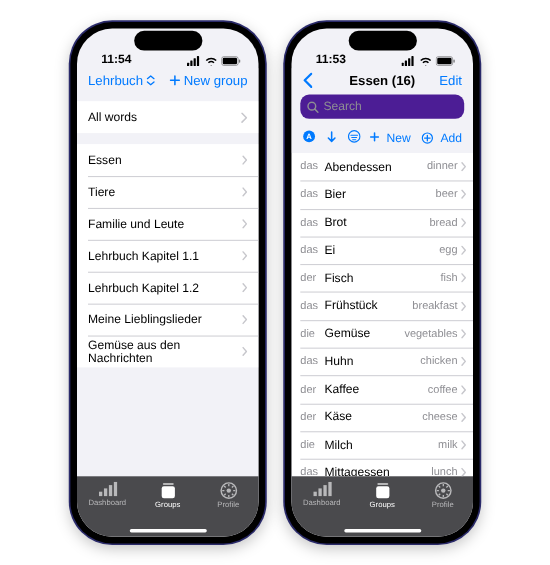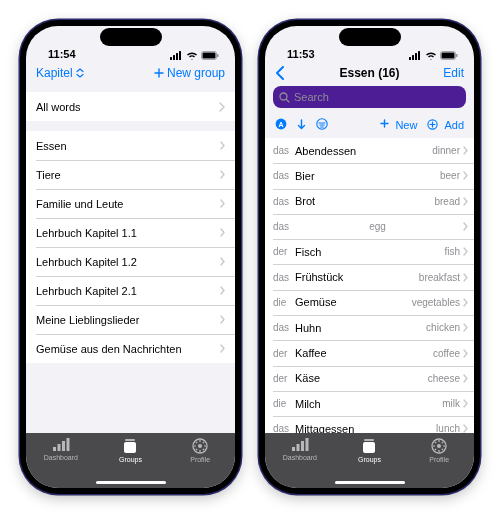--- a/index.html
+++ b/index.html
@@ -5,21 +5,21 @@
   body {
     margin: 0;
     padding: 20px 10px;
     background: #fff;
     font-family: -apple-system, BlinkMacSystemFont, "Segoe UI", Helvetica, Arial, sans-serif;
     display: flex;
     gap: 18px;
     justify-content: center;
   }
   .phone {
-    width: 221px;
+    width: 177px;
     height: 474px;
     background: #000;
     border-radius: 38px;
     box-shadow: 0 0 0 1.5px #2a2a6a, 0 4px 14px rgba(0,0,0,0.25);
     position: relative;
     overflow: hidden;
     flex-shrink: 0;
   }
   .screen {
     position: absolute;
@@ -232,21 +232,21 @@
             <rect x="0.5" y="0.5" width="15" height="8" rx="2" fill="none" stroke="#000" stroke-width="0.8" opacity="0.4"></rect>
             <rect x="1.5" y="1.5" width="13" height="6" rx="1.2" fill="#000"></rect>
             <rect x="16.2" y="3" width="1.2" height="3" rx="0.6" fill="#000" opacity="0.5"></rect>
           </svg>
       </div>
     </div>
 
     <div class="nav-bar">
       <div class="nav-left">
         <div class="lang-btn">
-          <span>Kapitel</span>
+          <span>Lehrbuch</span>
           <svg width="8" height="10" viewBox="0 0 8 10">
               <path d="M1 3.5 L4 1 L7 3.5 M1 6.5 L4 9 L7 6.5" stroke="#007aff" stroke-width="1.2" fill="none" stroke-linecap="round" stroke-linejoin="round"></path>
             </svg>
         </div>
       </div>
       <div class="nav-right">
         <svg width="10" height="10" viewBox="0 0 10 10">
             <path d="M5 1 V9 M1 5 H9" stroke="#007aff" stroke-width="1.4" stroke-linecap="round"></path>
           </svg>
         <span>New group</span>
@@ -282,26 +282,20 @@
             </svg>
           </div>
           <div class="row">
             <span>Lehrbuch Kapitel 1.1</span>
             <svg class="chev" width="5" height="9" viewBox="0 0 5 9">
               <path d="M1 1 L4 4.5 L1 8" stroke="#c7c7cc" stroke-width="1.3" fill="none" stroke-linecap="round" stroke-linejoin="round"></path>
             </svg>
           </div>
           <div class="row">
             <span>Lehrbuch Kapitel 1.2</span>
-            <svg class="chev" width="5" height="9" viewBox="0 0 5 9">
-              <path d="M1 1 L4 4.5 L1 8" stroke="#c7c7cc" stroke-width="1.3" fill="none" stroke-linecap="round" stroke-linejoin="round"></path>
-            </svg>
-          </div>
-          <div class="row">
-            <span>Lehrbuch Kapitel 2.1</span>
             <svg class="chev" width="5" height="9" viewBox="0 0 5 9">
               <path d="M1 1 L4 4.5 L1 8" stroke="#c7c7cc" stroke-width="1.3" fill="none" stroke-linecap="round" stroke-linejoin="round"></path>
             </svg>
           </div>
           <div class="row">
             <span>Meine Lieblingslieder</span>
             <svg class="chev" width="5" height="9" viewBox="0 0 5 9">
               <path d="M1 1 L4 4.5 L1 8" stroke="#c7c7cc" stroke-width="1.3" fill="none" stroke-linecap="round" stroke-linejoin="round"></path>
             </svg>
           </div>
@@ -447,20 +441,21 @@
           <div class="row">
             <span class="article">das</span>
             <span class="word">Brot</span>
             <span class="trans">bread</span>
             <svg class="chev" width="5" height="9" viewBox="0 0 5 9">
               <path d="M1 1 L4 4.5 L1 8" stroke="#c7c7cc" stroke-width="1.3" fill="none" stroke-linecap="round" stroke-linejoin="round"></path>
             </svg>
           </div>
           <div class="row">
             <span class="article">das</span>
+            <span class="word">Ei</span>
             <span class="trans">egg</span>
             <svg class="chev" width="5" height="9" viewBox="0 0 5 9">
               <path d="M1 1 L4 4.5 L1 8" stroke="#c7c7cc" stroke-width="1.3" fill="none" stroke-linecap="round" stroke-linejoin="round"></path>
             </svg>
           </div>
           <div class="row">
             <span class="article">der</span>
             <span class="word">Fisch</span>
             <span class="trans">fish</span>
             <svg class="chev" width="5" height="9" viewBox="0 0 5 9">

